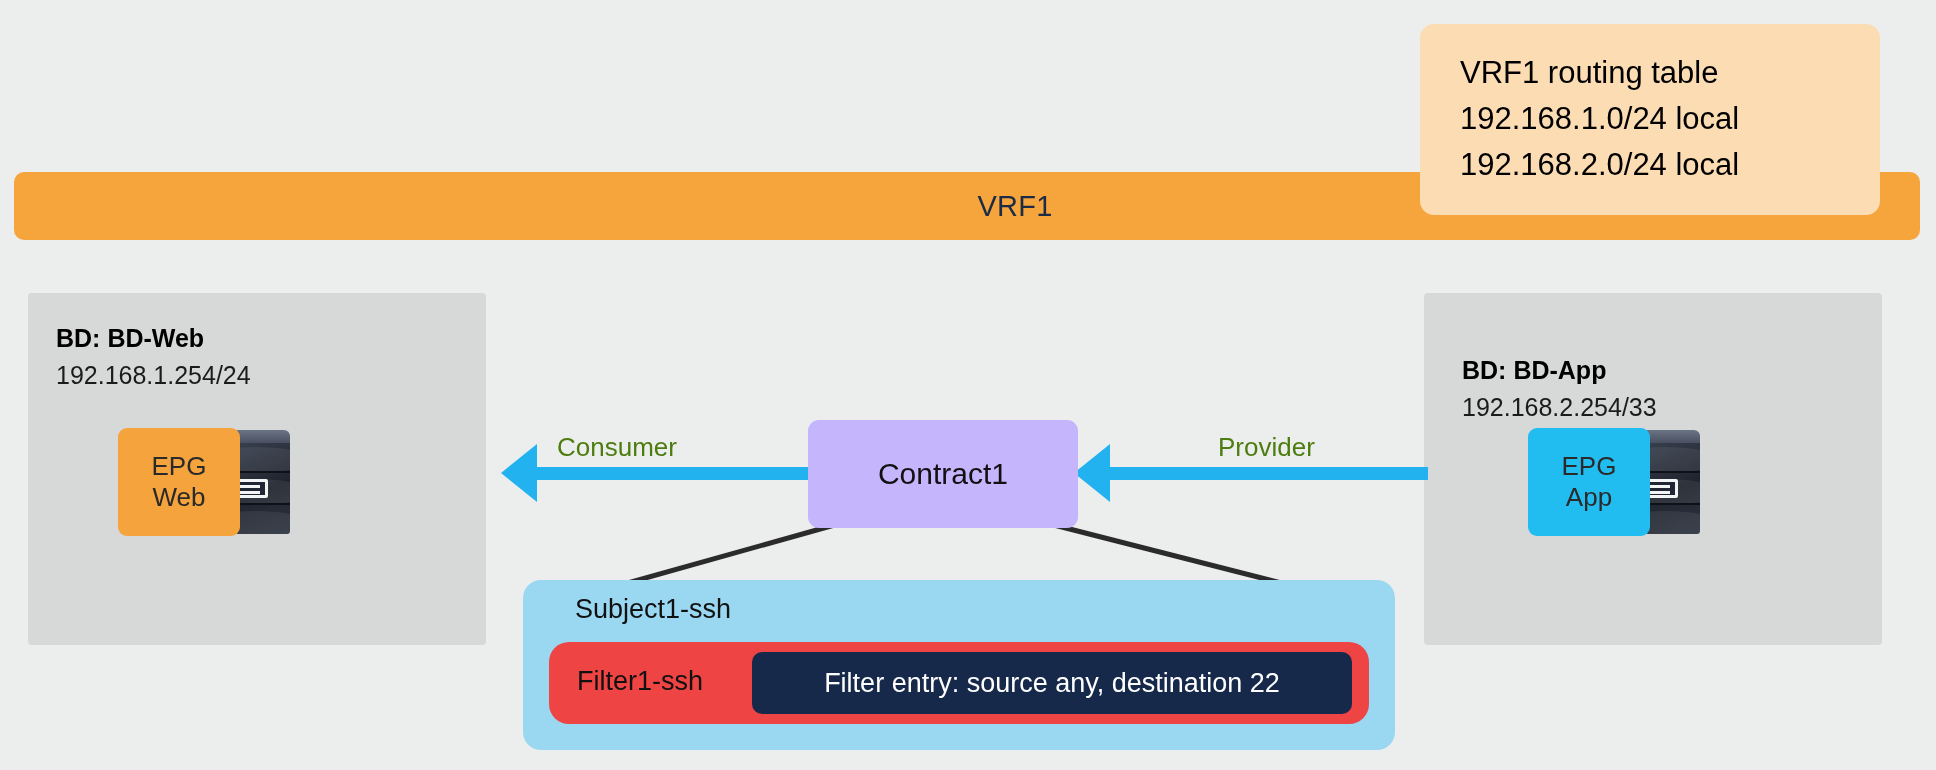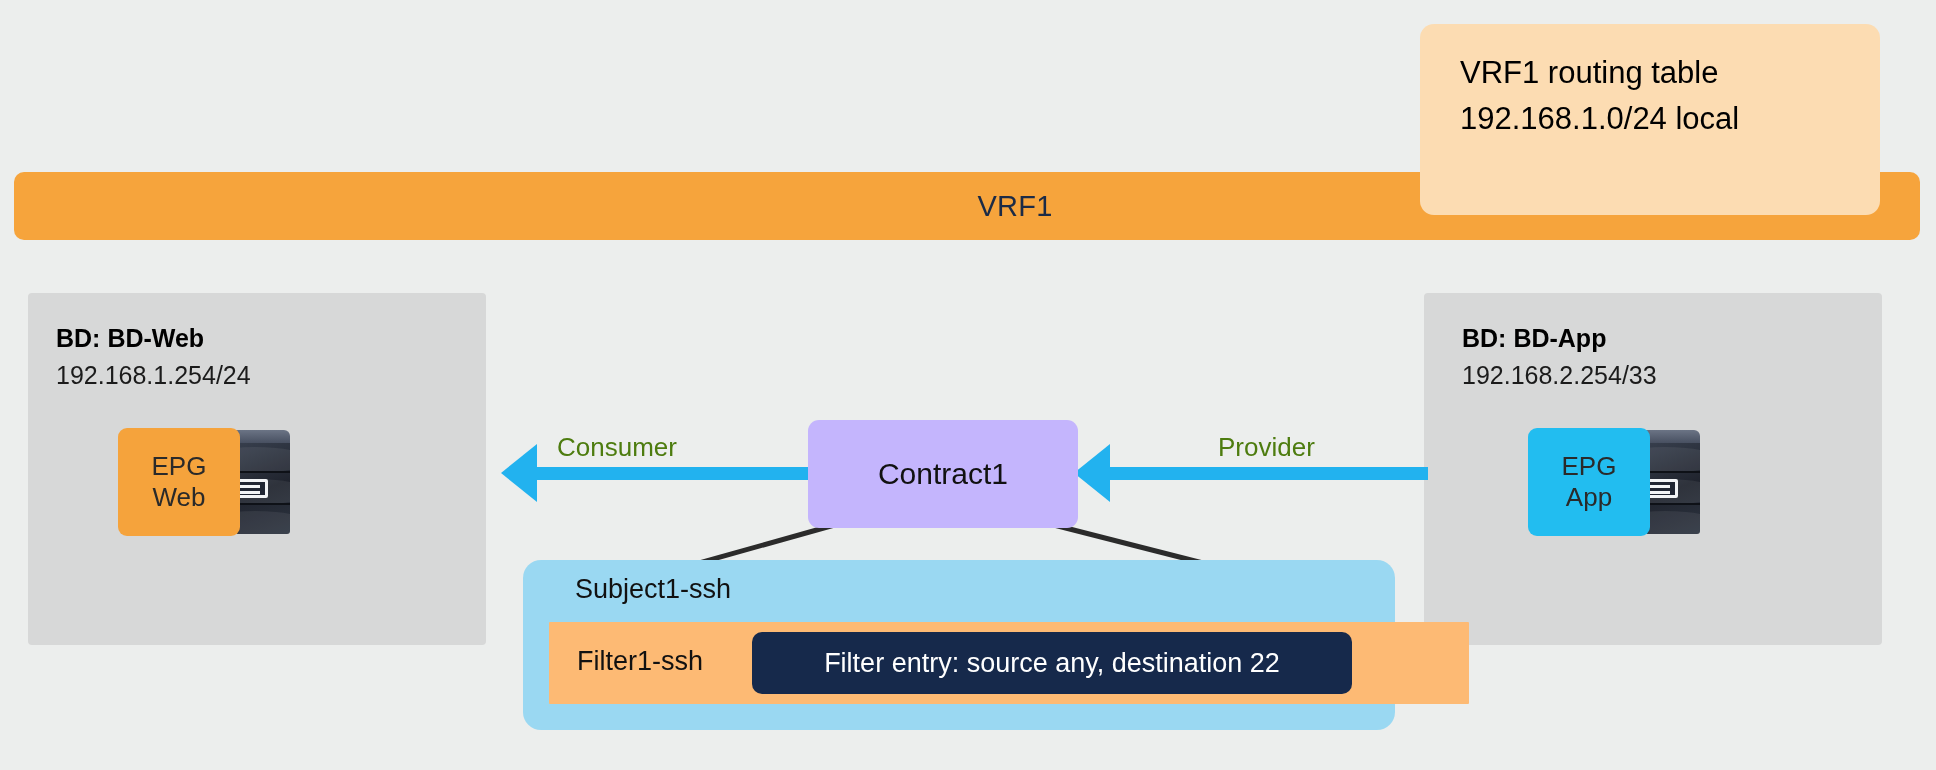--- a/index.html
+++ b/index.html
@@ -83,21 +83,21 @@
   .bd-subnet {
     position: absolute;
     top: 68px;
     font-size: 25px;
     color: #1b1b1b;
     white-space: nowrap;
   }
   .bd-web .bd-title,
   .bd-web .bd-subnet { left: 28px; }
   .bd-app .bd-title,
-  .bd-app .bd-subnet { left: 38px; }
+  .bd-app .bd-subnet { left: 38px; margin-top: 32px; }
 
   
   .epg-node {
     position: absolute;
     width: 178px;
     height: 108px;
   }
   .epg-web-node { left: 118px;  top: 428px; }
   .epg-app-node { left: 1528px; top: 428px; }
 
@@ -246,44 +246,44 @@
     left: 0; top: 0;
     width: 1936px; height: 770px;
     z-index: 1;
     pointer-events: none;
   }
 
   
   .subject-box {
     position: absolute;
     left: 523px;
-    top: 560px;
+    top: 580px;
     width: 872px;
     height: 170px;
     background: #9ad8f2;
     border-radius: 18px;
     z-index: 3;
     box-sizing: border-box;
   }
   .subject-label {
     position: absolute;
     left: 52px;
     top: 14px;
     font-size: 27px;
     color: #111111;
     white-space: nowrap;
   }
   .filter-box {
     position: absolute;
     left: 26px;
     top: 62px;
-    width: 920px;
+    width: 820px;
     height: 82px;
-    background: #fdba74;
-    border-radius: 1px;
+    background: #ef4444;
+    border-radius: 20px;
     box-sizing: border-box;
   }
   .filter-label {
     position: absolute;
     left: 28px;
     top: 24px;
     font-size: 27px;
     color: #111111;
     white-space: nowrap;
   }
@@ -311,20 +311,21 @@
 
 <div id="stage">
 
   <div class="vrf-bar">
     <div class="vrf-label">VRF1</div>
   </div>
 
   <div class="routing-callout">
     <div class="rt-line">VRF1 routing table</div>
     <div class="rt-line">192.168.1.0/24 local</div>
+    <div class="rt-line">192.168.2.0/24 local</div>
   </div>
 
   <div class="bd-box bd-web">
     <div class="bd-title">BD: BD-Web</div>
     <div class="bd-subnet">192.168.1.254/24</div>
   </div>
 
   <div class="bd-box bd-app">
     <div class="bd-title">BD: BD-App</div>
     <div class="bd-subnet">192.168.2.254/33</div>

